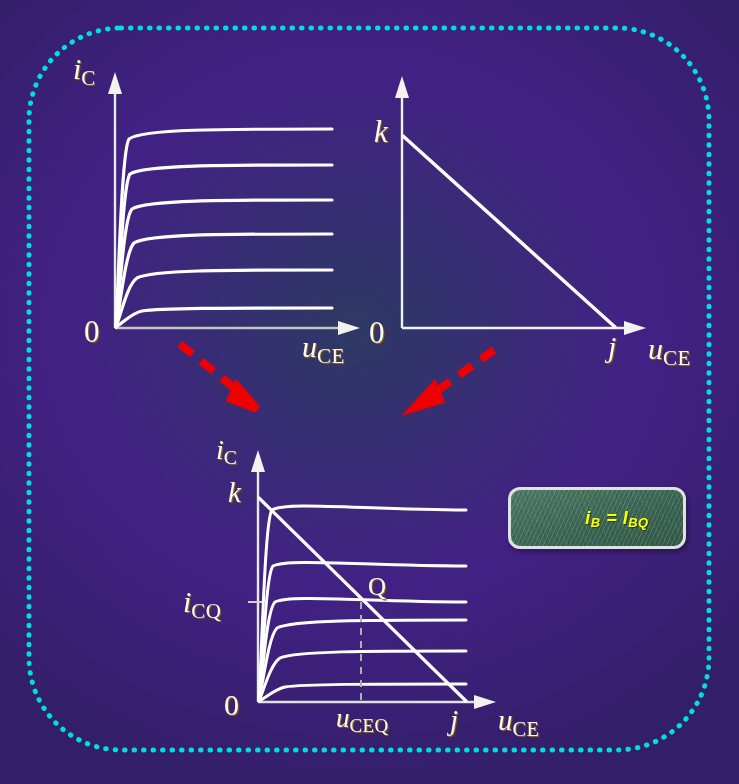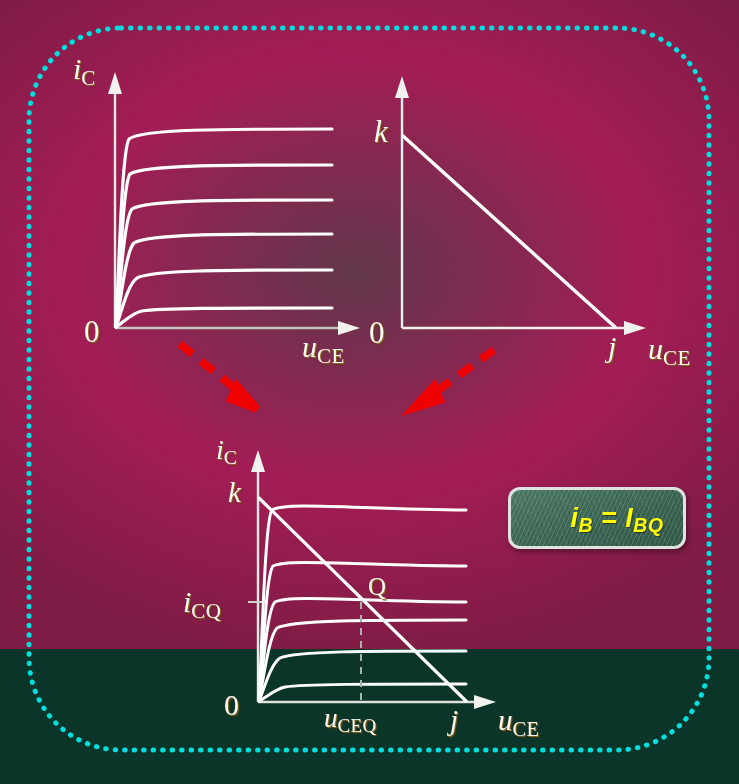--- a/index.html
+++ b/index.html
@@ -9,22 +9,22 @@
   }
   body {
     width: 739px;
     height: 784px;
     overflow: hidden;
     font-family: "Liberation Serif", serif;
   }
   #stage {
     position: relative;
     width: 739px;
-    height: 649px;
-    background: #be185d;
+    height: 784px;
+    background: #4c1d95;
     background-image:
       radial-gradient(ellipse at 50% 45%, #0d4433 0%, #093córdoba 0%, #093córdoba 0%),
       linear-gradient(180deg, #0a3a2a 0%, #0b4030 50%, #09301f 100%);
   }
   #bgwash {
     position: absolute;
     inset: 0;
     background: radial-gradient(ellipse 70% 60% at 48% 42%, rgba(20,80,60,0.55) 0%, rgba(10,55,40,0.15) 55%, rgba(5,35,22,0.35) 100%);
     pointer-events: none;
   }
@@ -88,21 +88,21 @@
     box-shadow: 2px 3px 5px rgba(0,0,0,0.35);
     display: flex;
     align-items: center;
     justify-content: center;
   }
   #callout-text {
     color: #ffff00;
     font-family: "Liberation Sans", sans-serif;
     font-weight: bold;
     font-style: italic;
-    font-size: 27px;
+    font-size: 18px;
     line-height: 1;
     letter-spacing: 0.5px;
     text-shadow: 1px 1px 1px rgba(0,0,0,0.45);
     margin-left: 40px;
   }
   #callout-text .sb {
     font-size: 0.72em;
     font-style: italic;
     position: relative;
     top: 0.27em;
@@ -209,21 +209,21 @@
       <i class="it">i</i><span class="sub">C</span>
     </span>
     <span class="mlabel" style="left:10px; top:38px; font-size:29px;">
       <i class="it">k</i>
     </span>
     <span class="mlabel" style="left:-35px; top:147px; font-size:30px;">
       <i class="it">i</i><span class="sub">CQ</span>
     </span>
     <span class="mlabel" style="left:6px; top:250px; font-size:30px;">0</span>
     <span class="mlabel" style="left:150px; top:134px; font-size:25px;">Q</span>
-    <span class="mlabel" style="left:106px; top:265px; font-size:27px;font-family:Liberation Serif, serif;">
+    <span class="mlabel" style="left:118px; top:265px; font-size:27px;font-family:Liberation Serif, serif;">
       <i class="it">u</i><span class="sub">CEQ</span>
     </span>
     <span class="mlabel" style="left:232px; top:266px; font-size:29px;">
       <i class="it">j</i>
     </span>
     <span class="mlabel" style="left:280px; top:266px; font-size:29px;">
       <i class="it">u</i><span class="sub">CE</span>
     </span>
   </div>
 

